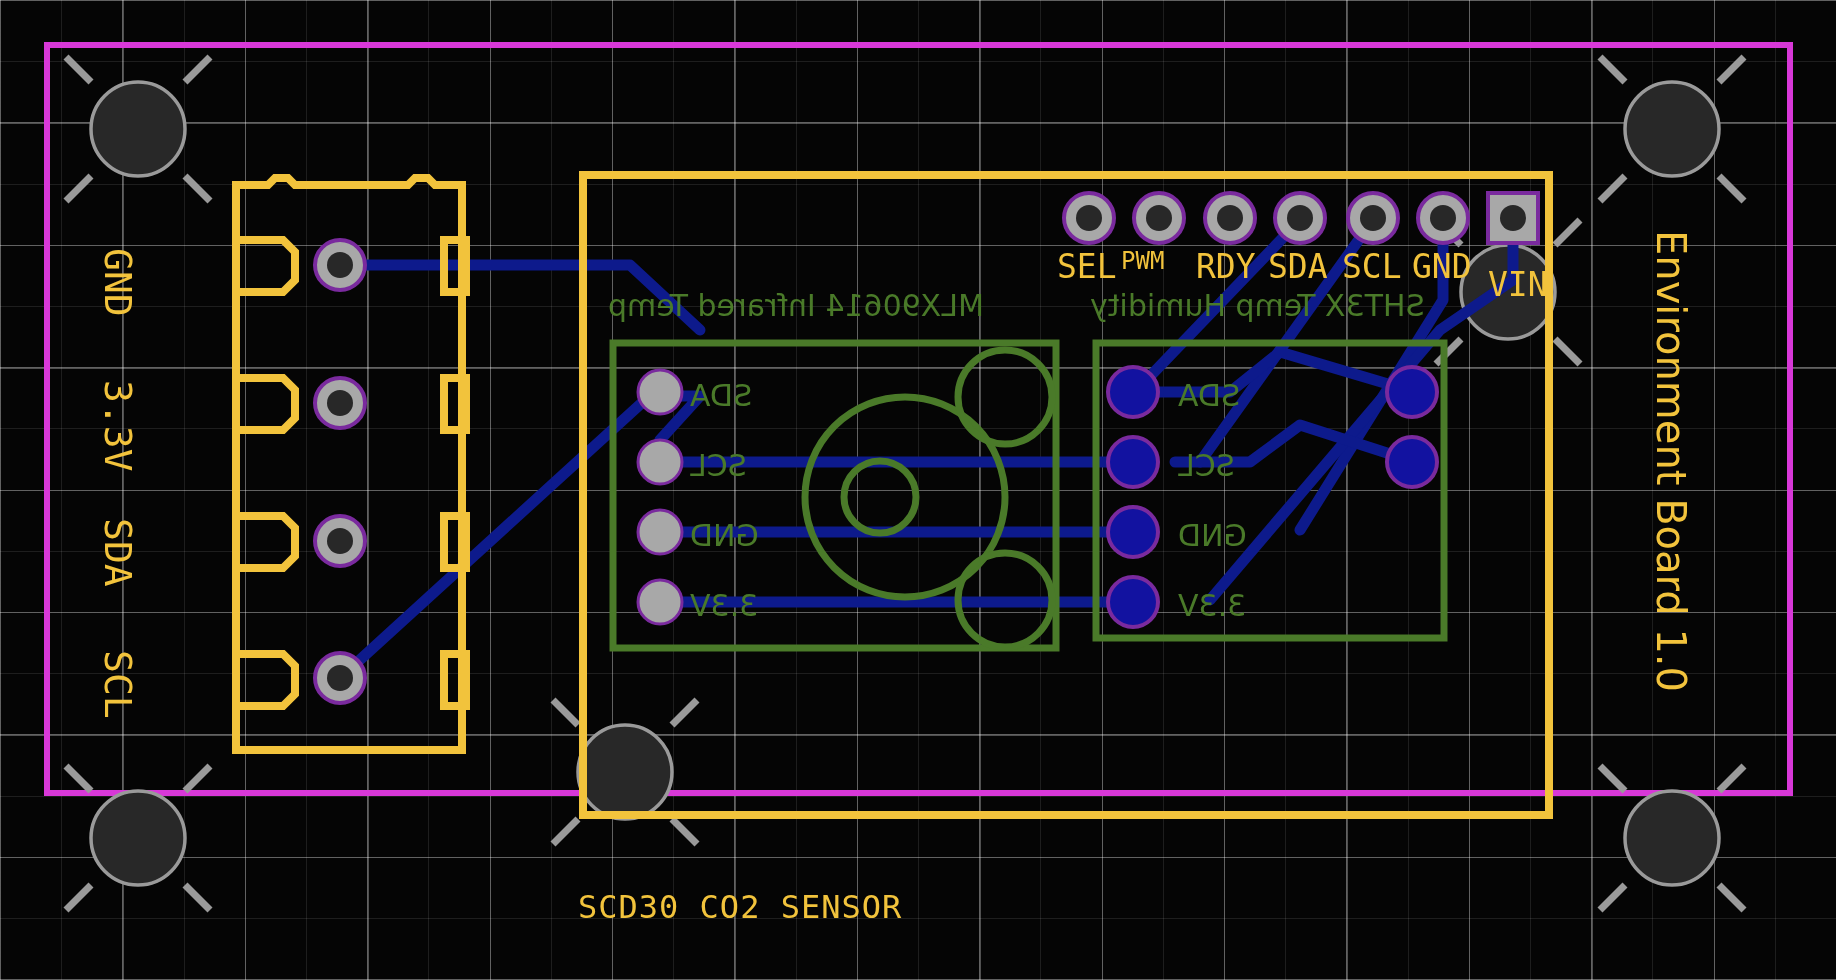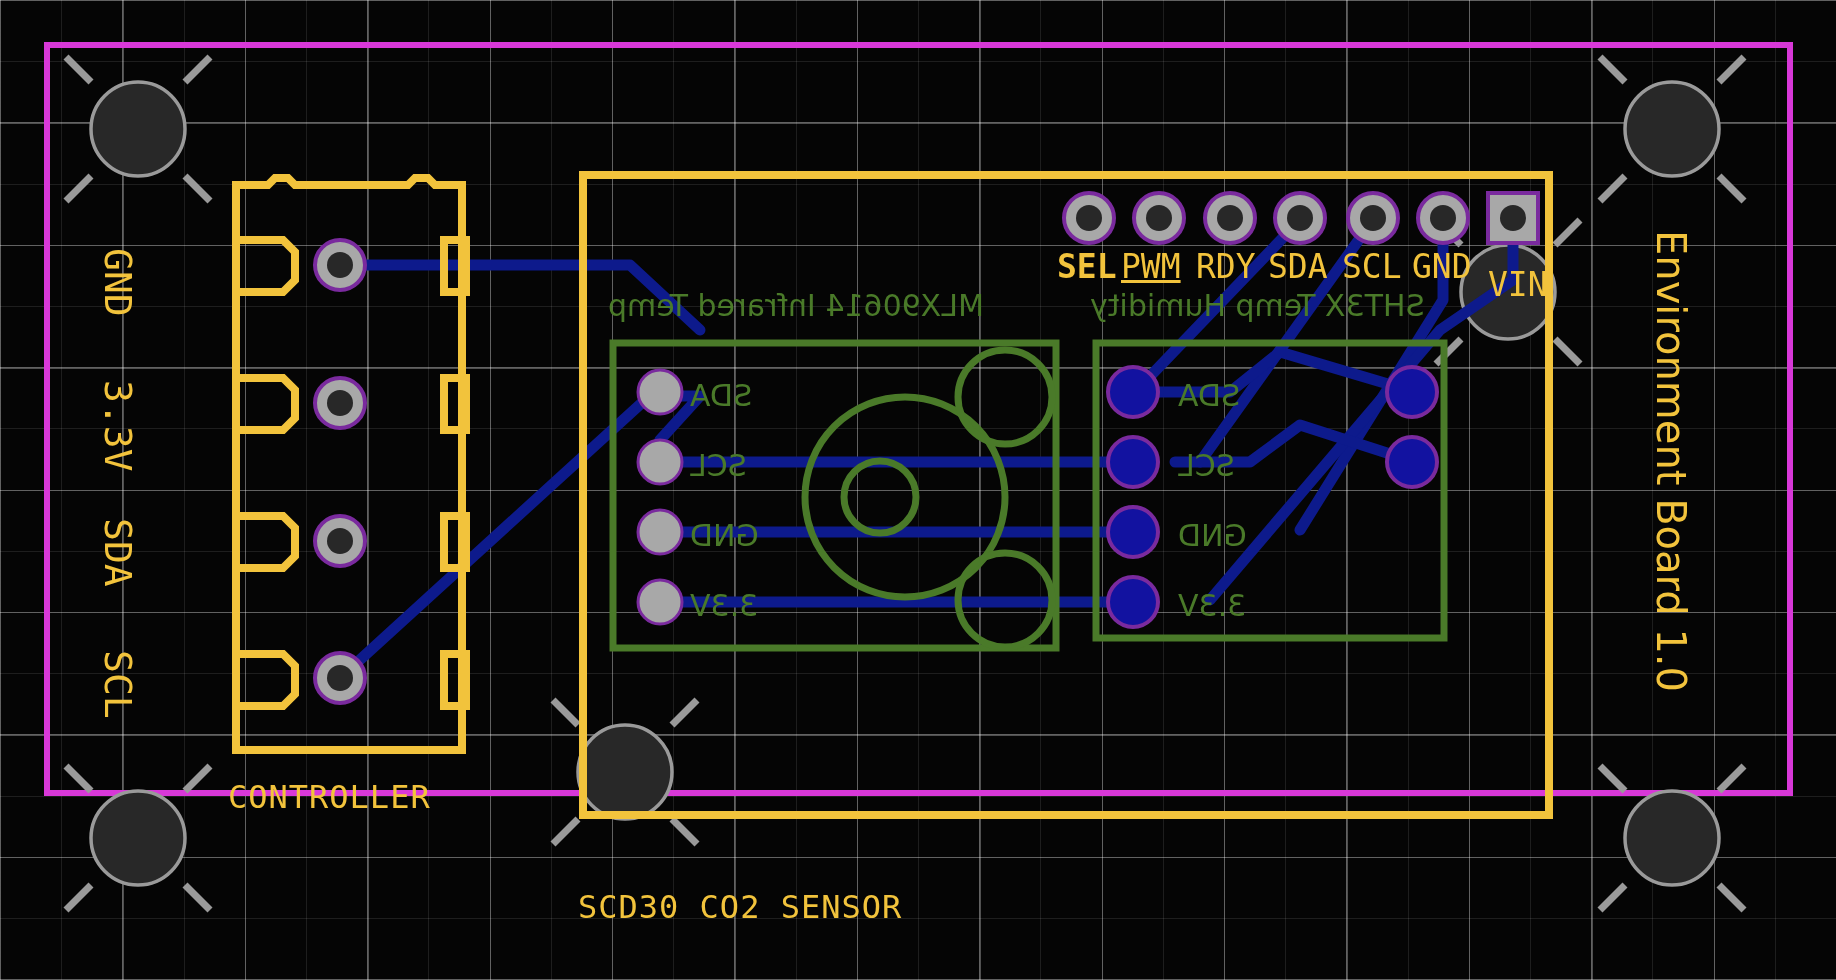--- a/index.html
+++ b/index.html
@@ -150,24 +150,23 @@
     <use href="#botpad" x="1412" y="392"></use>
     <use href="#botpad" x="1412" y="462"></use>
 
   </svg>
 
   <div class="lbl silk" style="left:140px;top:248px;font-size:38px;transform:rotate(90deg);transform-origin:left top;">GND</div>
   <div class="lbl silk" style="left:140px;top:380px;font-size:38px;transform:rotate(90deg);transform-origin:left top;">3.3V</div>
   <div class="lbl silk" style="left:140px;top:518px;font-size:38px;transform:rotate(90deg);transform-origin:left top;">SDA</div>
   <div class="lbl silk" style="left:140px;top:650px;font-size:38px;transform:rotate(90deg);transform-origin:left top;">SCL</div>
 
-  <div class="lbl silk" style="left:228px;top:778px;font-size:32px;letter-spacing:1px;">CONTROLLER</div>
 
-  <div class="lbl silk" style="left:1057px;top:247px;font-size:33px;font-weight:bold;">SEL</div>
-  <div class="lbl silk" style="left:1121px;top:247px;font-size:33px;text-decoration:underline;">PWM</div>
+  <div class="lbl silk" style="left:1057px;top:247px;font-size:33px;">SEL</div>
+  <div class="lbl silk" style="left:1121px;top:247px;font-size:24px;">PWM</div>
   <div class="lbl silk" style="left:1196px;top:247px;font-size:33px;">RDY</div>
   <div class="lbl silk" style="left:1268px;top:247px;font-size:33px;">SDA</div>
   <div class="lbl silk" style="left:1342px;top:247px;font-size:33px;">SCL</div>
   <div class="lbl silk" style="left:1412px;top:247px;font-size:33px;">GND</div>
   <div class="lbl silk" style="left:1488px;top:265px;font-size:33px;">VIN</div>
 
   <div class="lbl silk" style="left:578px;top:888px;font-size:32px;letter-spacing:1px;">SCD30 CO2 SENSOR</div>
 
   <div class="lbl silk-bot mirror" style="left:608px;top:288px;font-size:30px;">MLX90614 Infrared Temp</div>
   <div class="lbl silk-bot mirror" style="left:690px;top:378px;font-size:30px;">SDA</div>

